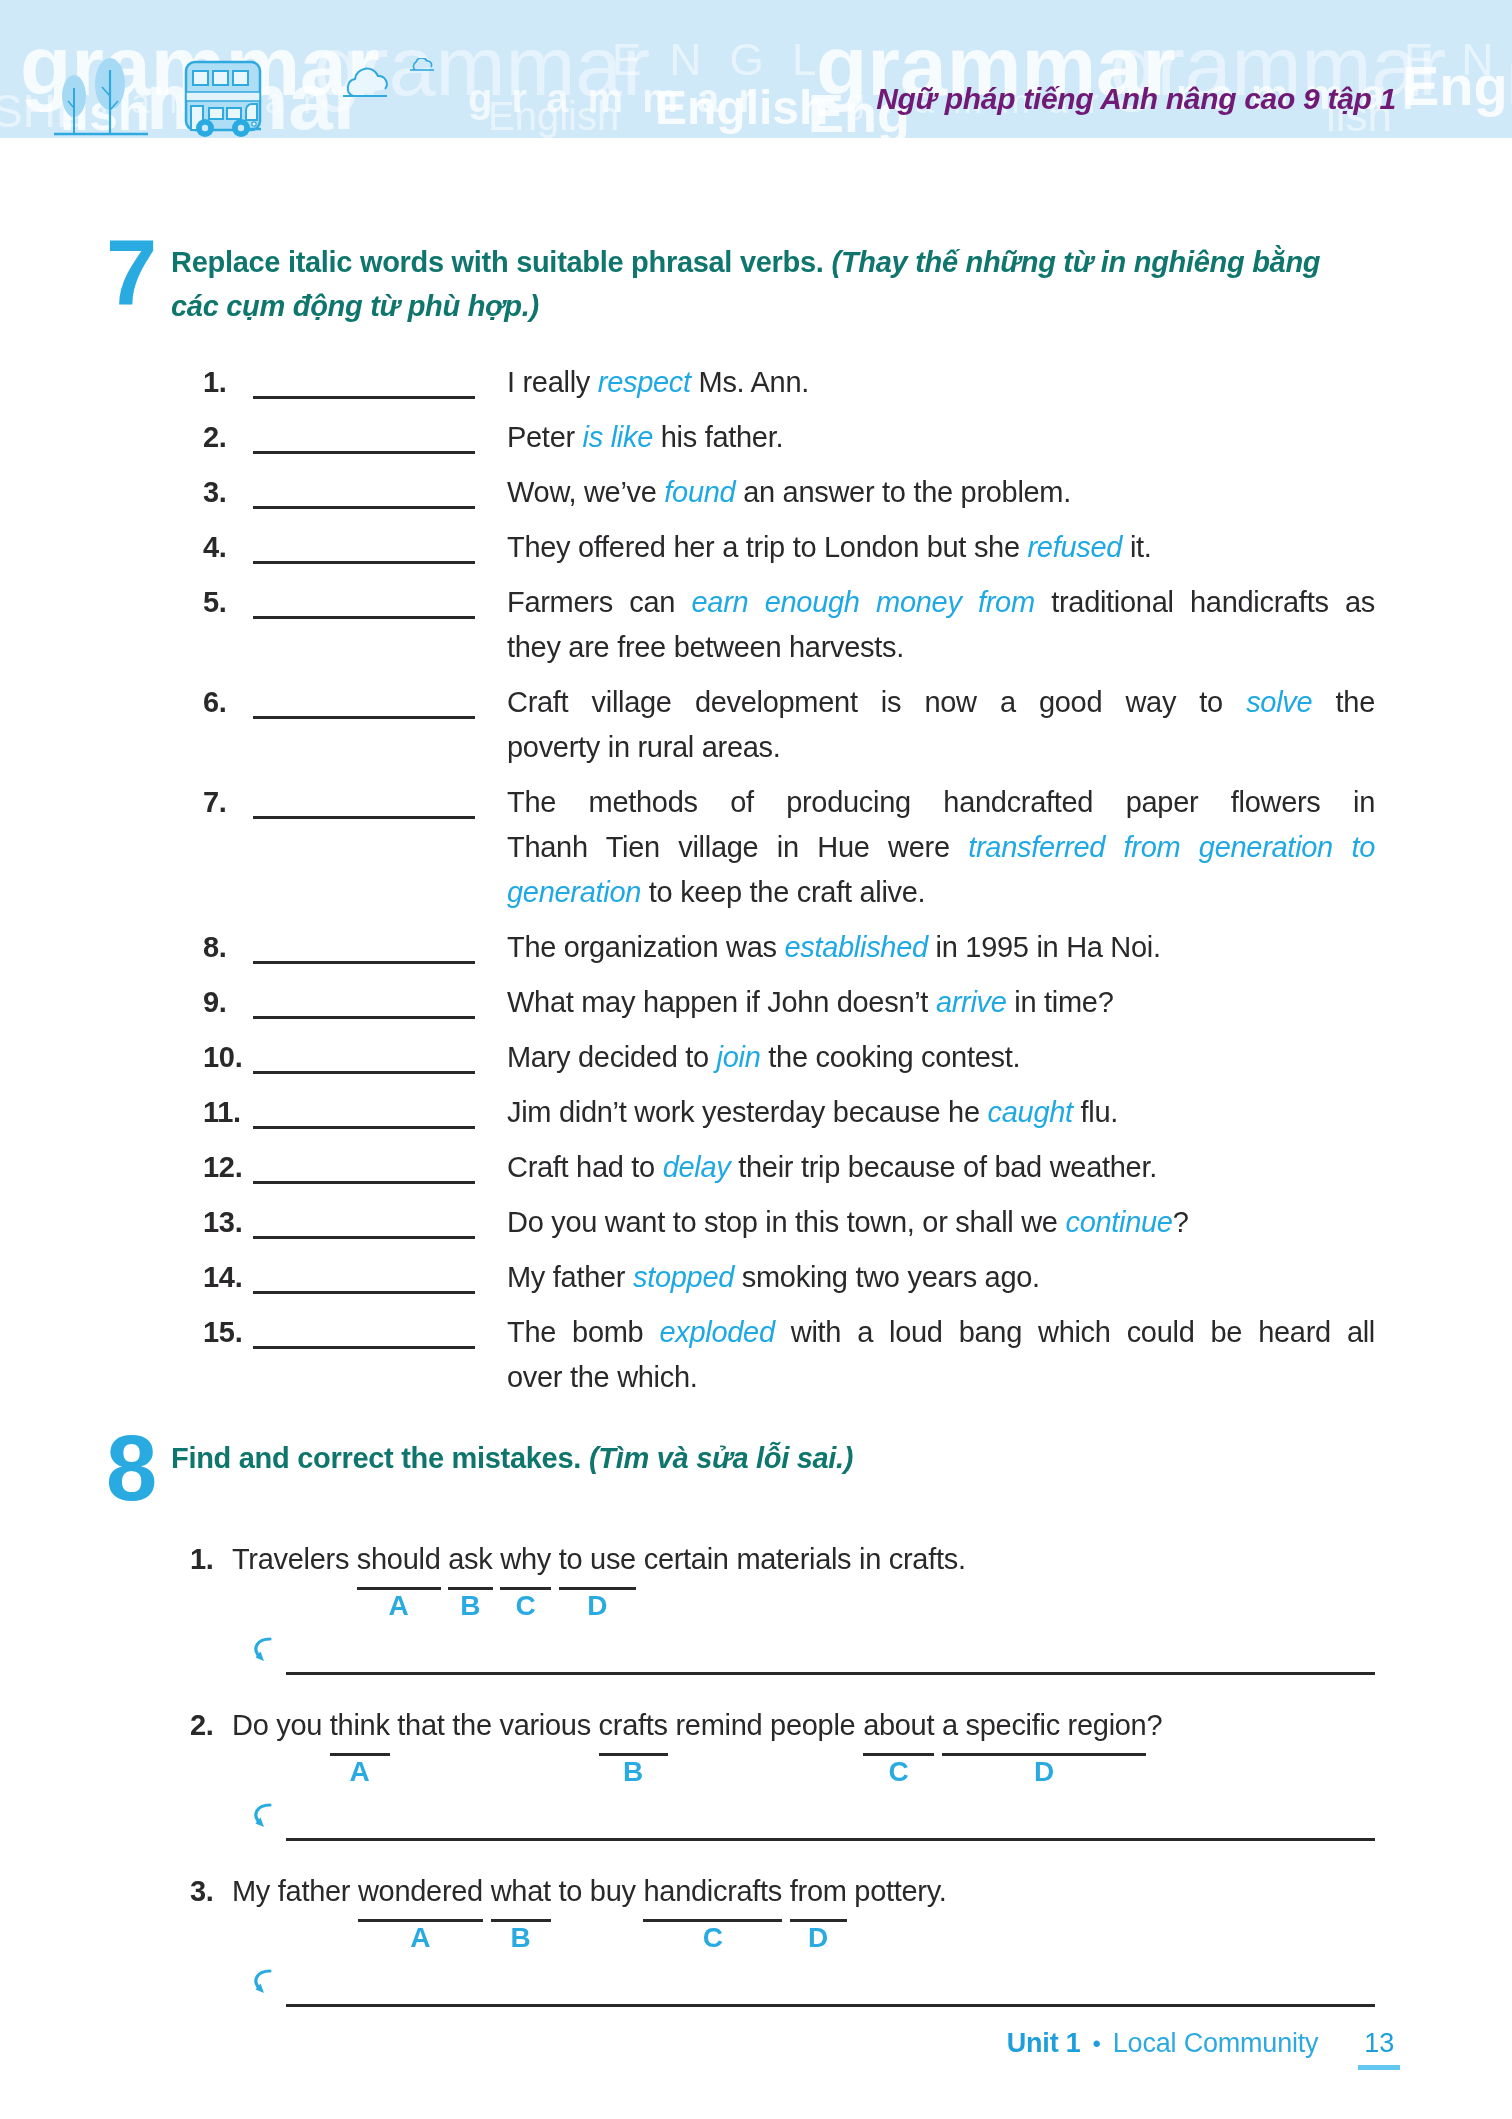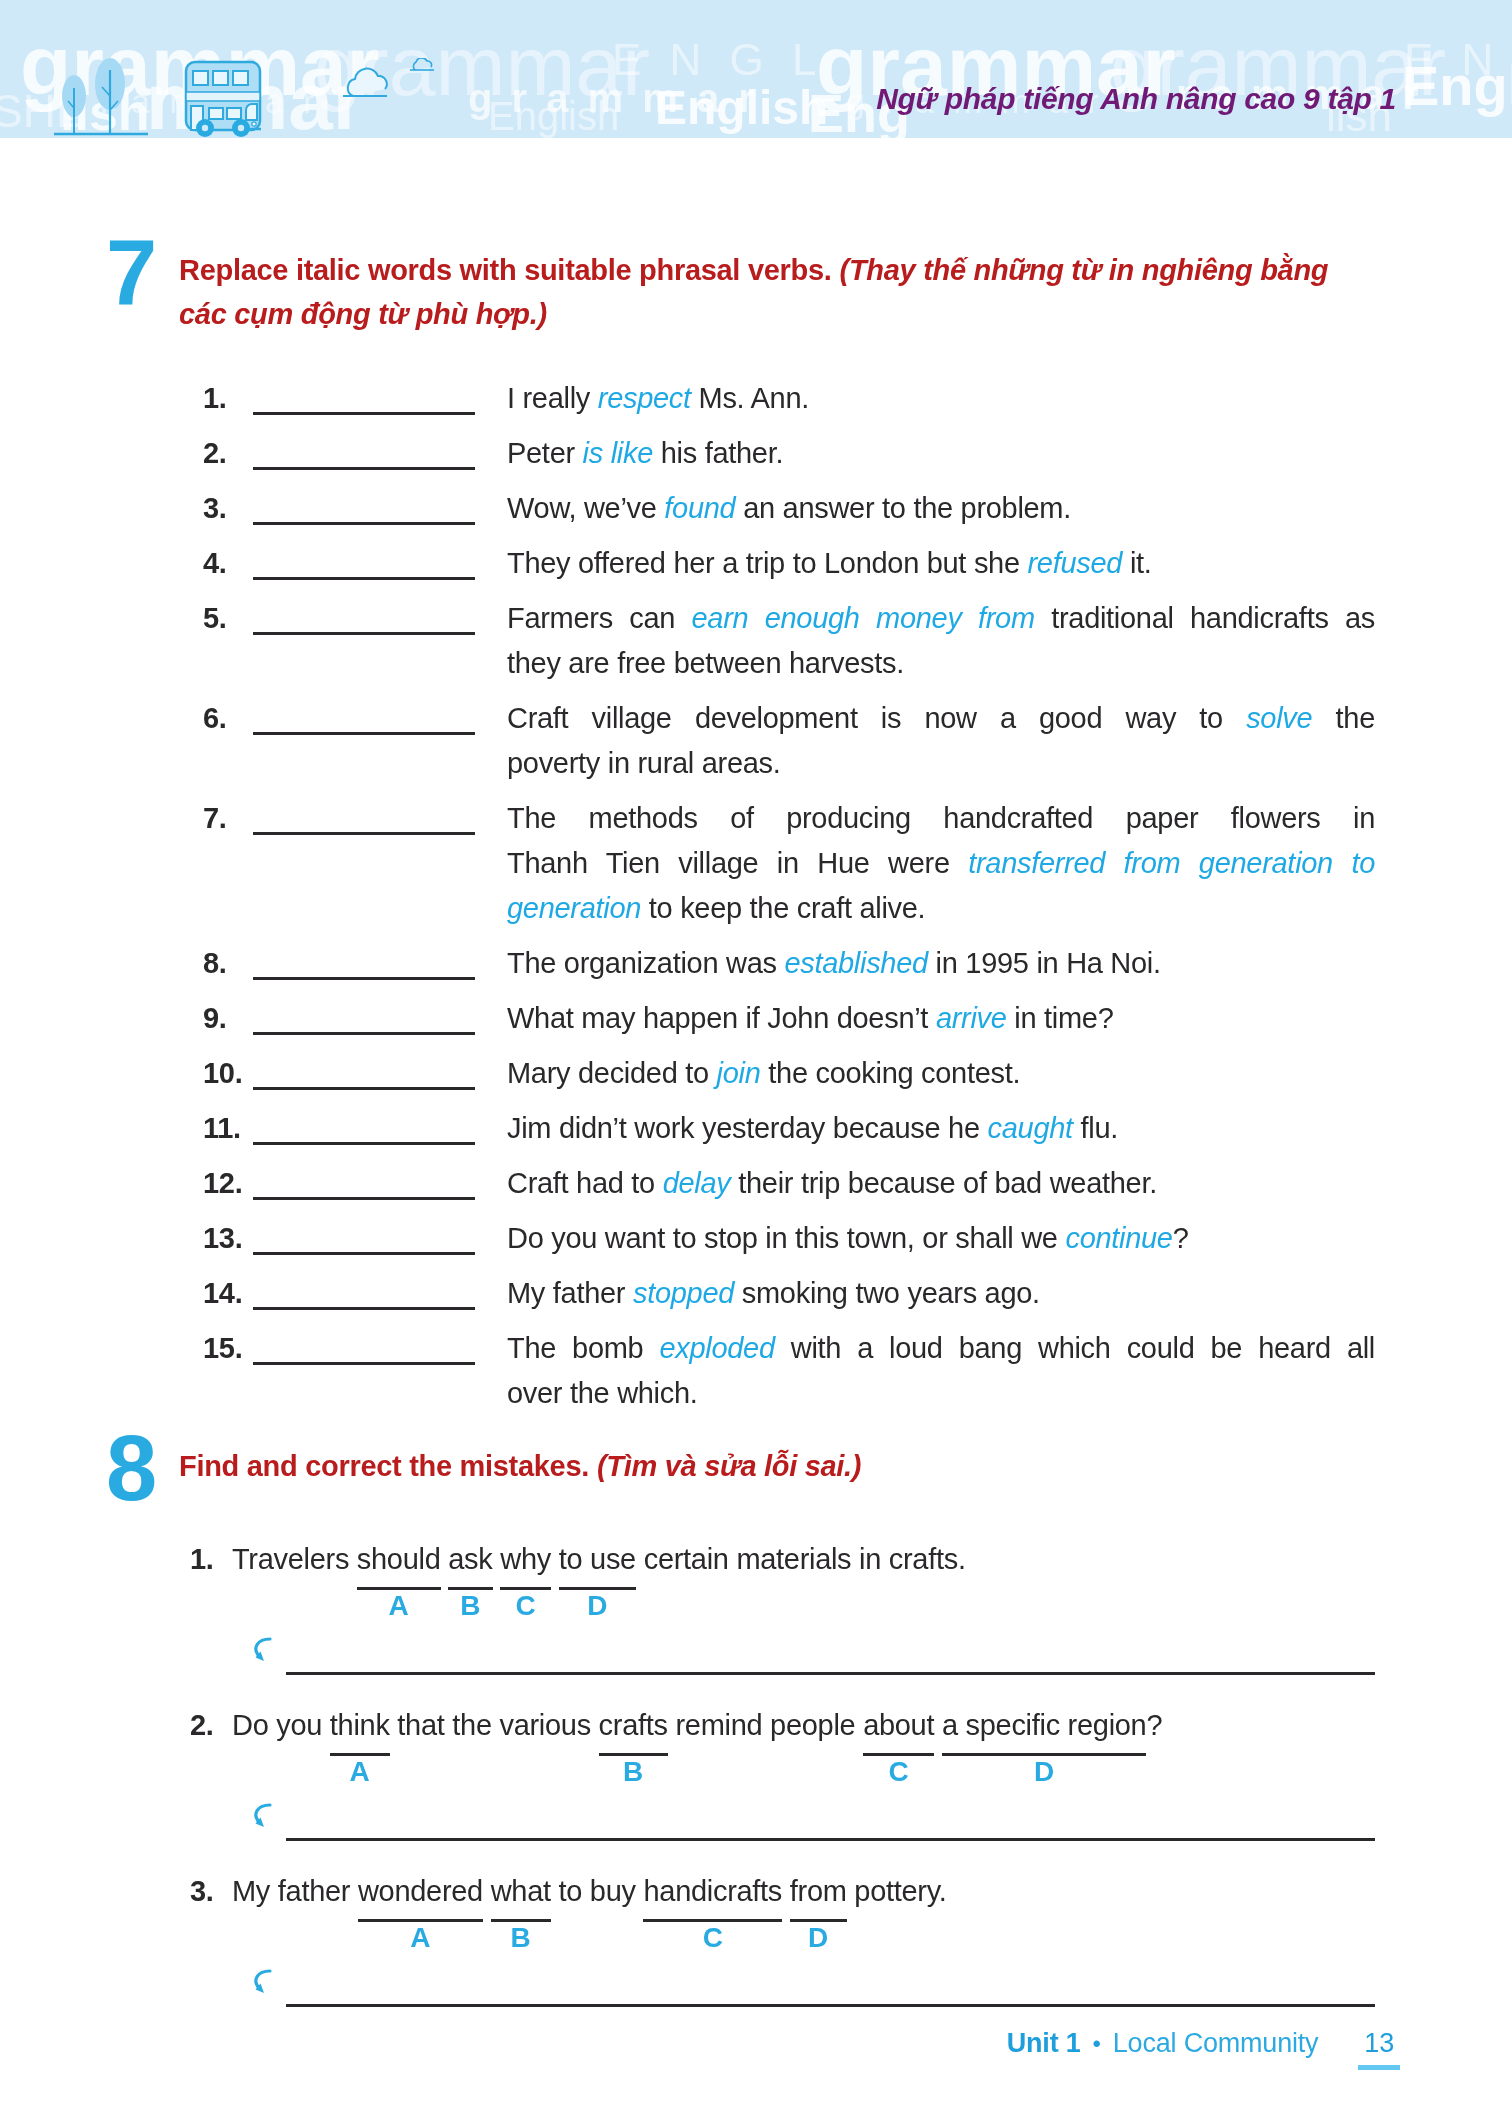--- a/index.html
+++ b/index.html
@@ -32,21 +32,21 @@
   .clouds{position:absolute;left:335px;top:58px;}
   .booktitle{position:absolute;right:116px;bottom:22px;font-style:italic;font-weight:700;
              font-size:30px;letter-spacing:-0.3px;color:#701a75;white-space:nowrap;}
 
   
   .ex{position:absolute;left:0;right:0;}
   .ex7{top:232px;}
   .ex8{top:1428px;}
   .exhead{display:flex;padding:0 137px 0 106px;}
   .bignum{flex:none;width:57px;font-size:92px;line-height:80px;font-weight:700;color:#29abe2;}
-  .extitle{flex:1;margin:16px;font-size:29px;line-height:44px;font-weight:700;color:#b91c1c;letter-spacing:-0.3px;}
+  .extitle{flex:1;margin:8px;font-size:29px;line-height:44px;font-weight:700;color:#0f766e;letter-spacing:-0.3px;}
   .tvi{font-style:italic;margin-left:8px;}
 
   
   .x7items{margin-top:24px;padding-right:137px;}
   .x7row{display:flex;padding-left:203px;margin-bottom:10px;line-height:45px;
          font-size:29px;letter-spacing:-0.3px;align-items:flex-start;}
   .x7num{flex:none;width:50px;font-weight:700;}
   .x7blank{flex:none;width:222px;height:36px;margin-right:22px;border-bottom:3px solid #2a282a;}
   .x7sent{flex:1;min-width:0;margin-left:10px;}
   .x7line{display:block;}

